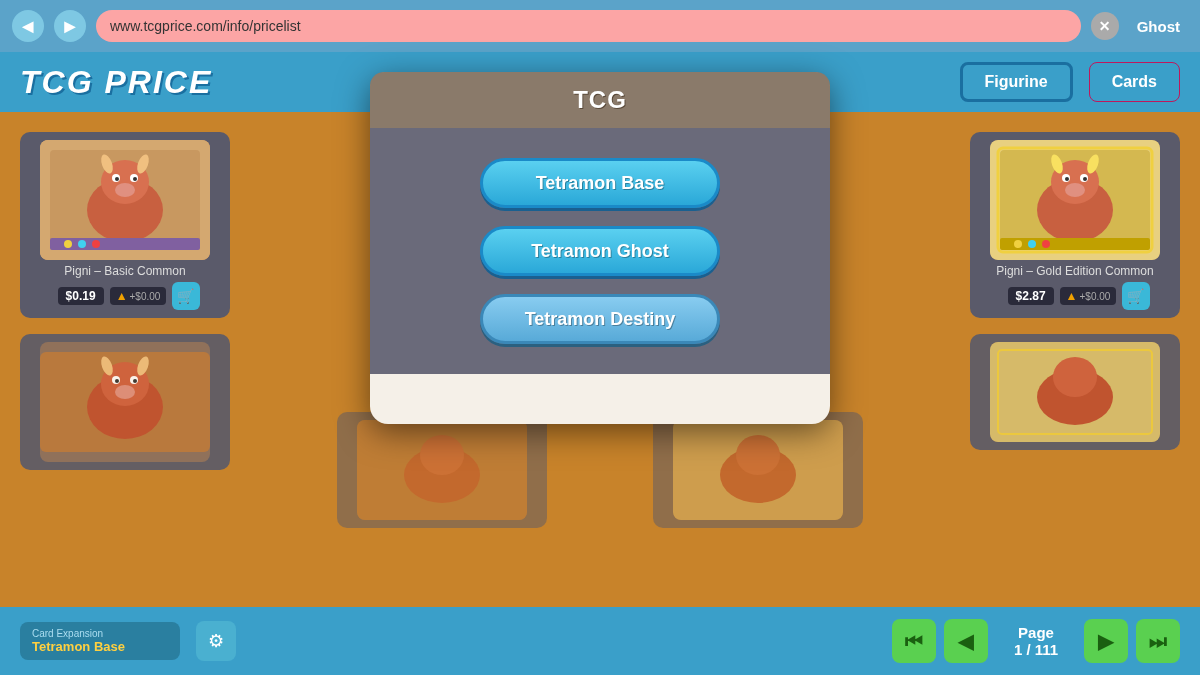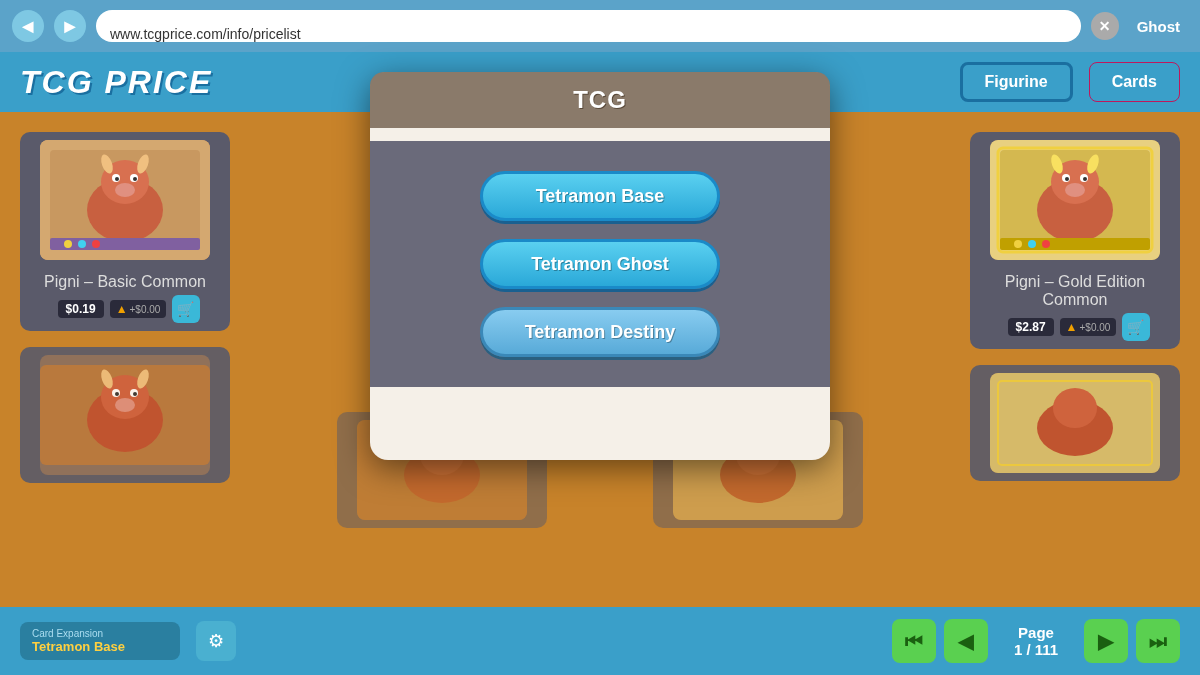--- a/index.html
+++ b/index.html
@@ -31,24 +31,24 @@
       justify-content: center;
       cursor: pointer;
       font-size: 14px;
       color: #fff;
       font-weight: bold;
       border: none;
     }
     .url-bar {
       flex: 1;
       height: 32px;
-      background: #ffffff;
+      background: #fca5a5;
       border-radius: 16px;
       display: flex;
-      align-items: flex-end;
+      align-items: center;
       padding: 0 14px;
       font-size: 14px;
       color: #333;
     }
     .close-x-btn {
       width: 28px;
       height: 28px;
       background: #aaa;
       border-radius: 50%;
       display: flex;
@@ -157,23 +157,23 @@
       width: 100%;
       height: 100%;
       position: relative;
       background: linear-gradient(135deg, #d4a870 0%, #c8905a 100%);
       border-radius: 6px;
       display: flex;
       align-items: center;
       justify-content: center;
     }
     .card-name {
-      font-size: 16px;
+      font-size: 12px;
       color: #ddd;
-      margin-top: 13px;
+      margin-top: 4px;
       text-align: center;
     }
     .card-price-row {
       display: flex;
       align-items: center;
       gap: 6px;
       margin-top: 4px;
     }
     .card-price {
       background: #2a2a3a;
@@ -299,26 +299,25 @@
       display: flex;
       align-items: flex-start;
       justify-content: center;
       padding-top: 20px;
       z-index: 100;
     }
     .modal {
       background: #f5f0e8;
       border-radius: 18px;
       width: 460px;
-      padding-bottom: 30px;
+      padding-bottom: 20px;
       box-shadow: 0 8px 32px rgba(0,0,0,0.5);
       display: flex;
       flex-direction: column;
       align-items: center;
-      gap: 13px;
     }
     .modal-title-bar {
       background: #8a7a6a;
       border-radius: 14px 14px 0 0;
       width: 100%;
       padding: 14px 0;
       text-align: center;
     }
     .modal-title {
       font-size: 24px;

